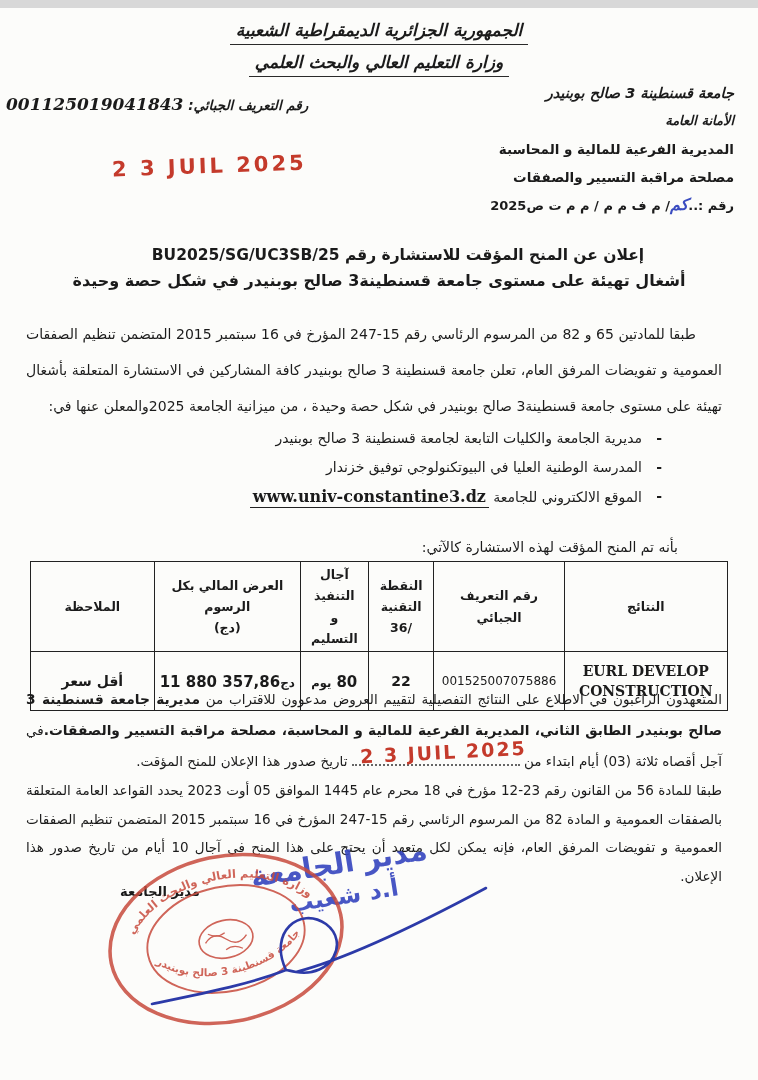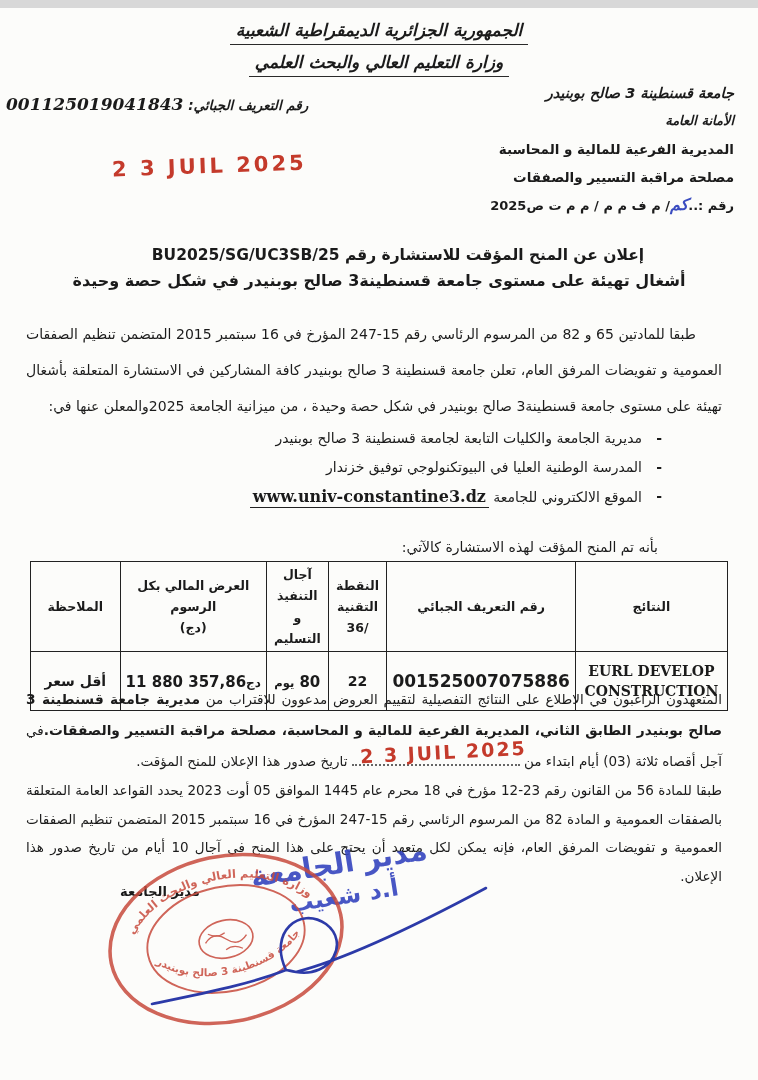--- a/index.html
+++ b/index.html
@@ -35,32 +35,32 @@
   .title .t2{font-size:16px;margin-top:7px;}
   
   .para{position:absolute;right:36px;left:26px;text-align:justify;z-index:2;}
   .p1{top:308px;font-size:14px;line-height:36px;text-indent:26px;}
   .bullets{position:absolute;top:416px;right:96px;left:40px;list-style:none;margin:0;padding:0;
     font-size:14px;z-index:2;}
   .bullets li{position:relative;padding-right:20px;line-height:29px;}
   .bullets li::before{content:"-";position:absolute;right:0;top:0;font-weight:bold;}
   .url{font-family:"DejaVu Serif",serif;font-weight:bold;font-size:16px;direction:ltr;
     unicode-bidi:embed;border-bottom:1.6px solid #222;padding:0 3px 1px 3px;}
-  .closing{position:absolute;top:531px;right:100px;font-size:14px;z-index:2;}
+  .closing{position:absolute;top:531px;right:80px;font-size:14px;z-index:2;}
   
   .tblwrap{position:absolute;top:553px;right:30px;left:30px;z-index:2;}
   table{width:100%;border-collapse:collapse;direction:rtl;}
   th,td{border:1.6px solid #222;text-align:center;vertical-align:middle;padding:2px 5px;}
   th{font-size:12.5px;font-weight:bold;height:47px;line-height:1.7;}
   td{height:54px;}
   .c-bidder{width:24%;} .c-tax{width:18.8%;} .c-score{width:9.8%;}
   .c-delay{width:10%;} .c-offer{width:18%;} .c-note{width:19.4%;}
   .bidder-name{font-family:"DejaVu Serif",serif;font-weight:bold;font-size:14px;
     direction:ltr;line-height:1.45;}
-  .taxval{font-weight:bold;font-size:17px;direction:ltr;}
+  .taxval{font-weight:normal;font-size:12px;direction:ltr;}
   .score{font-weight:bold;font-size:14px;}
   .delay .n{font-weight:bold;font-size:15px;} .delay .u{font-size:11.5px;font-weight:bold;}
   .offer{direction:ltr;unicode-bidi:embed;font-weight:bold;font-size:15px;white-space:nowrap;}
   .offer .cur{font-size:12px;}
   .note{font-weight:bold;font-size:14px;}
   .ltr{direction:ltr;unicode-bidi:embed;}
   
   .p2{top:676px;font-size:13.5px;line-height:31px;}
   .p2 b{font-size:13.8px;}
   .dotline{display:inline-block;width:168px;height:14px;position:relative;

